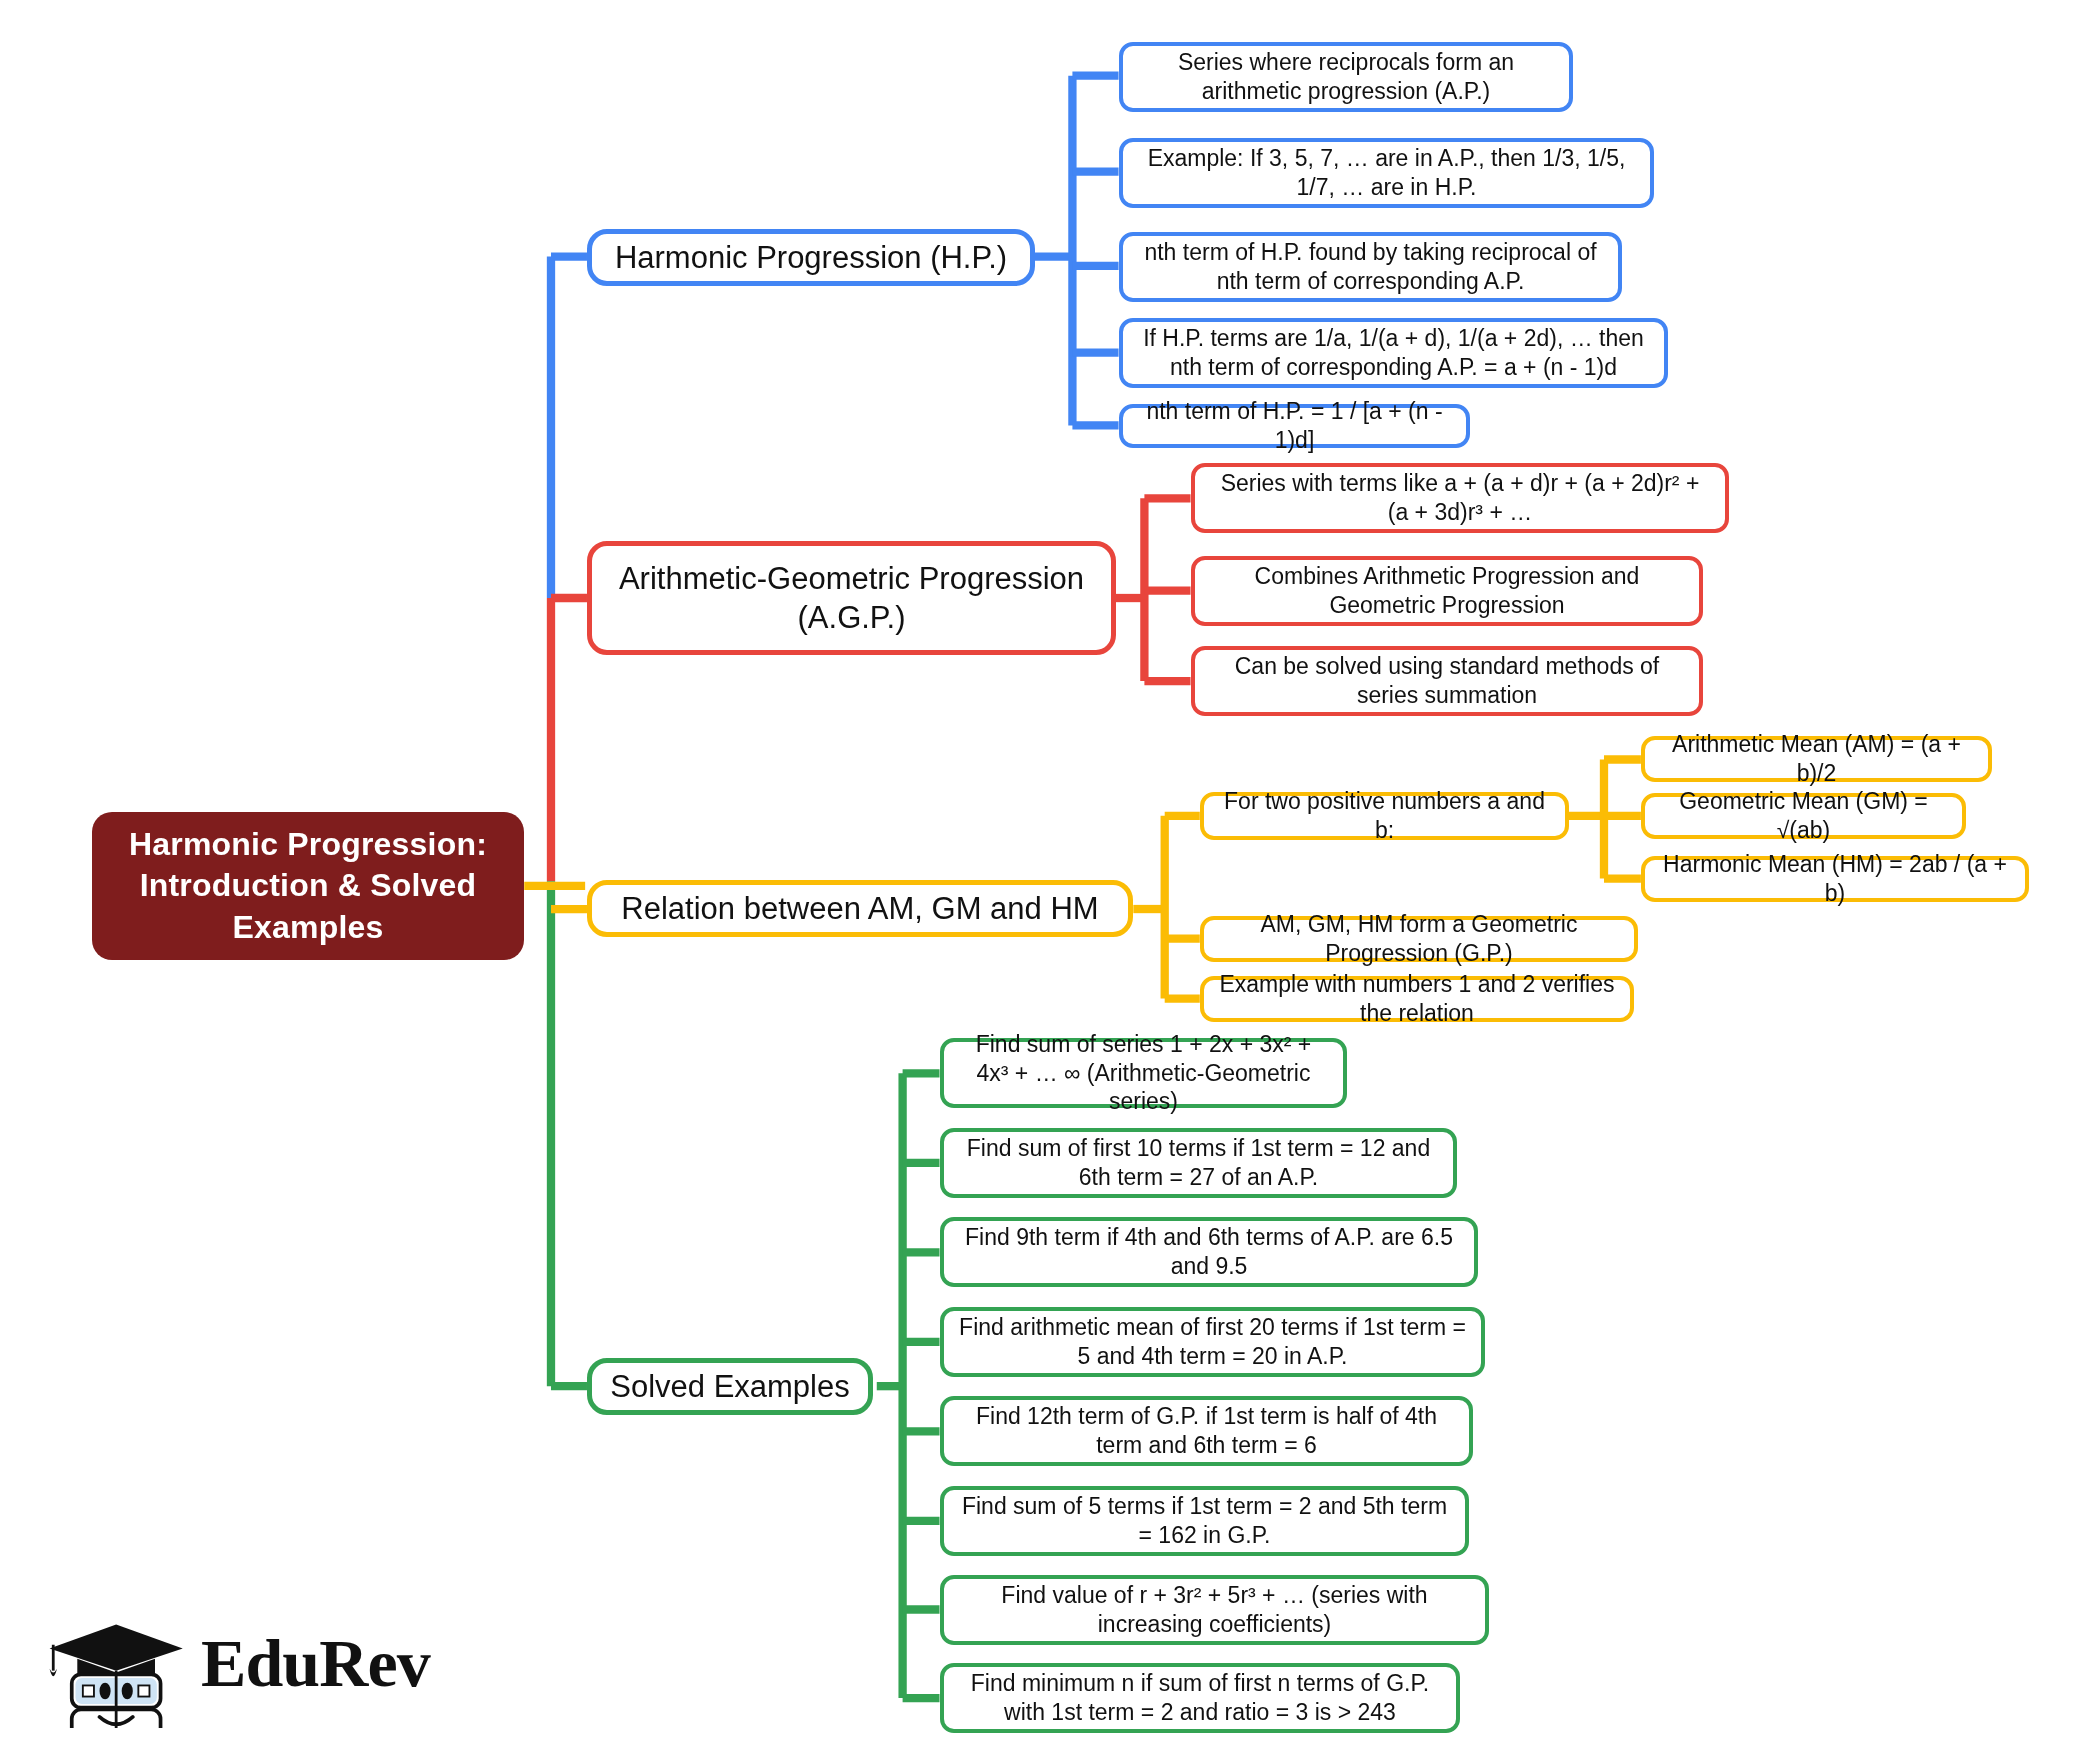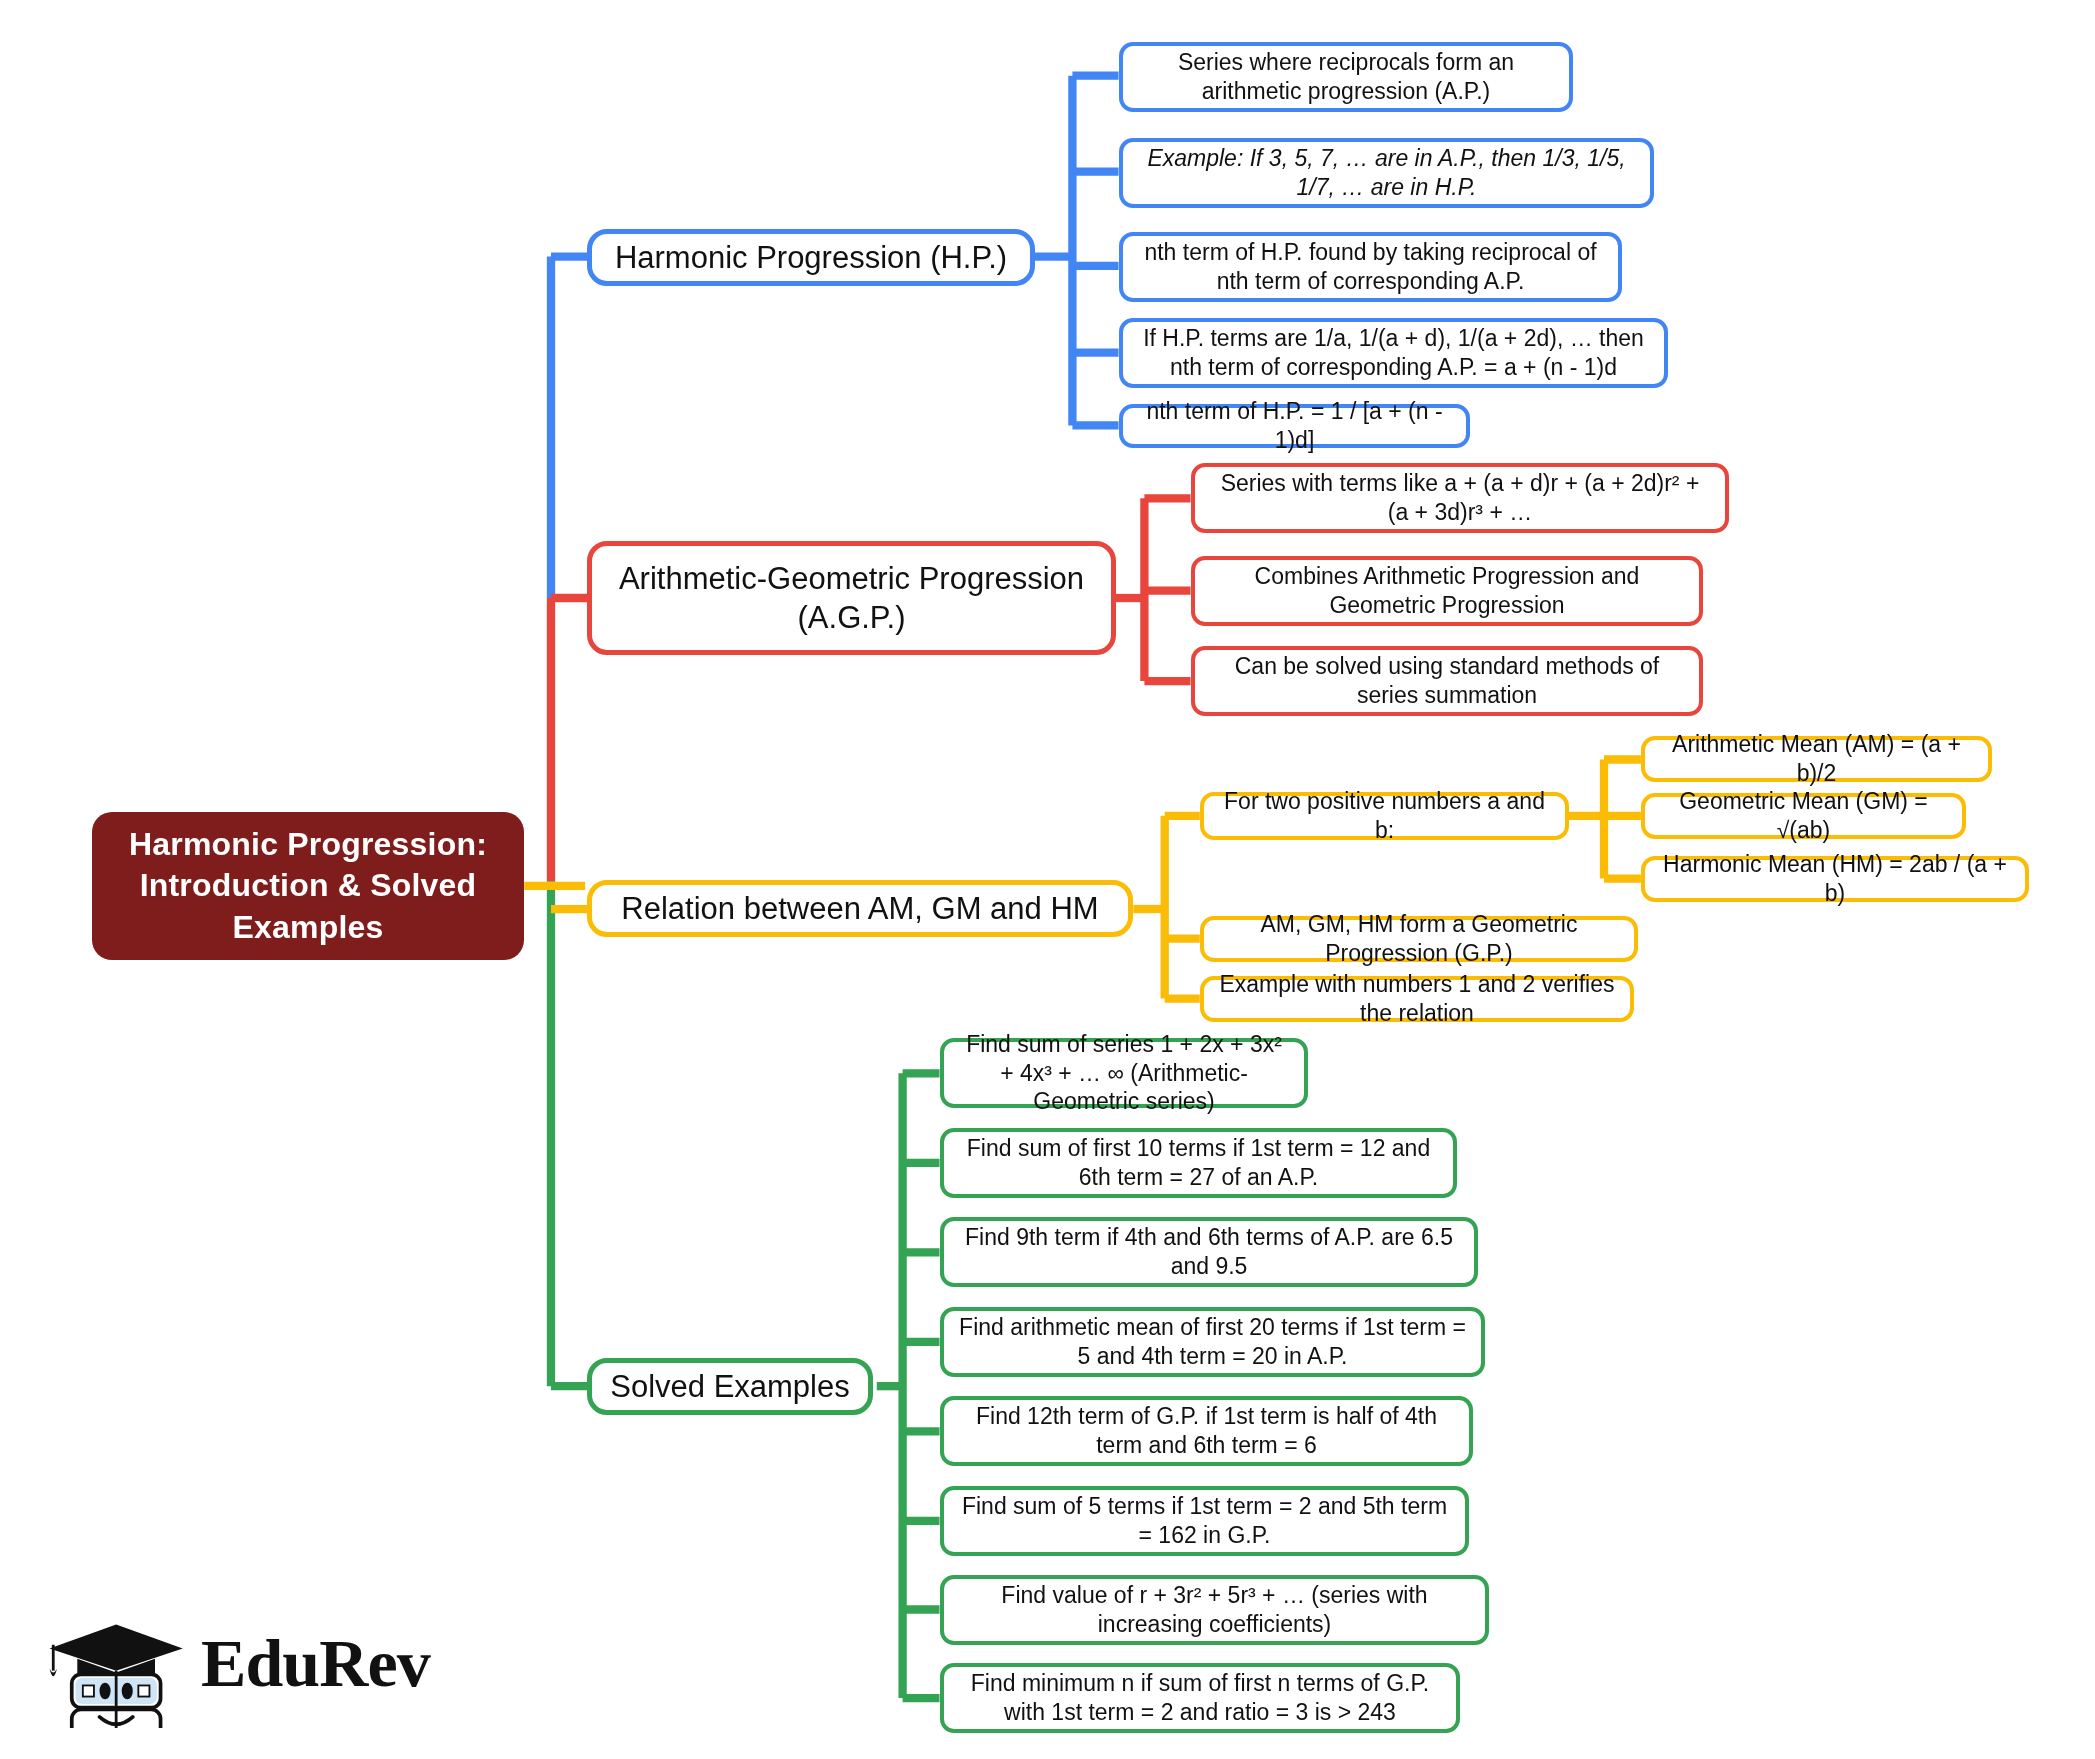--- a/index.html
+++ b/index.html
@@ -129,21 +129,21 @@
 Introduction &amp; Solved Examples</span>
   </div>
 
   <div class="node branch b-blue" style="left:587px; top:229px; width:448px; height:57px;">
     <span>Harmonic Progression (H.P.)</span>
   </div>
 
   <div class="node leaf b-blue" style="left:1119px; top:42px; width:454px; height:70px;">
     <span>Series where reciprocals form an arithmetic progression (A.P.)</span>
   </div>
-  <div class="node leaf b-blue" style="left:1119px; top:138px; width:535px; height:70px;font-style:italic;">
+  <div class="node leaf b-blue" style="left:1119px; top:138px; width:535px; height:70px;">
     <span>Example: If 3, 5, 7, … are in A.P., then 1/3, 1/5, 1/7, … are in H.P.</span>
   </div>
   <div class="node leaf b-blue" style="left:1119px; top:232px; width:503px; height:70px;">
     <span>nth term of H.P. found by taking reciprocal of nth term of corresponding A.P.</span>
   </div>
   <div class="node leaf b-blue" style="left:1119px; top:318px; width:549px; height:70px;">
     <span>If H.P. terms are 1/a, 1/(a + d), 1/(a + 2d), … then nth term of corresponding A.P. = a + (n - 1)d</span>
   </div>
   <div class="node leaf b-blue" style="left:1119px; top:404px; width:351px; height:44px;">
     <span>nth term of H.P. = 1 / [a + (n - 1)d]</span>
@@ -183,21 +183,21 @@
     <span>AM, GM, HM form a Geometric Progression (G.P.)</span>
   </div>
   <div class="node leaf b-yellow" style="left:1200px; top:976px; width:434px; height:46px;">
     <span>Example with numbers 1 and 2 verifies the relation</span>
   </div>
 
   <div class="node branch b-green" style="left:587px; top:1358px; width:286px; height:57px;">
     <span>Solved Examples</span>
   </div>
 
-  <div class="node leaf b-green" style="left:940px; top:1038px; width:368px; height:70px;text-align:center;">
+  <div class="node leaf b-green" style="left:940px; top:1038px; width:407px; height:70px;text-align:center;">
     <span>Find sum of series 1 + 2x + 3x² + 4x³ + … ∞ (Arithmetic-Geometric series)</span>
   </div>
   <div class="node leaf b-green" style="left:940px; top:1128px; width:517px; height:70px;">
     <span>Find sum of first 10 terms if 1st term = 12 and 6th term = 27 of an A.P.</span>
   </div>
   <div class="node leaf b-green" style="left:940px; top:1217px; width:538px; height:70px;">
     <span>Find 9th term if 4th and 6th terms of A.P. are 6.5 and 9.5</span>
   </div>
   <div class="node leaf b-green" style="left:940px; top:1307px; width:545px; height:70px;">
     <span>Find arithmetic mean of first 20 terms if 1st term = 5 and 4th term = 20 in A.P.</span>

